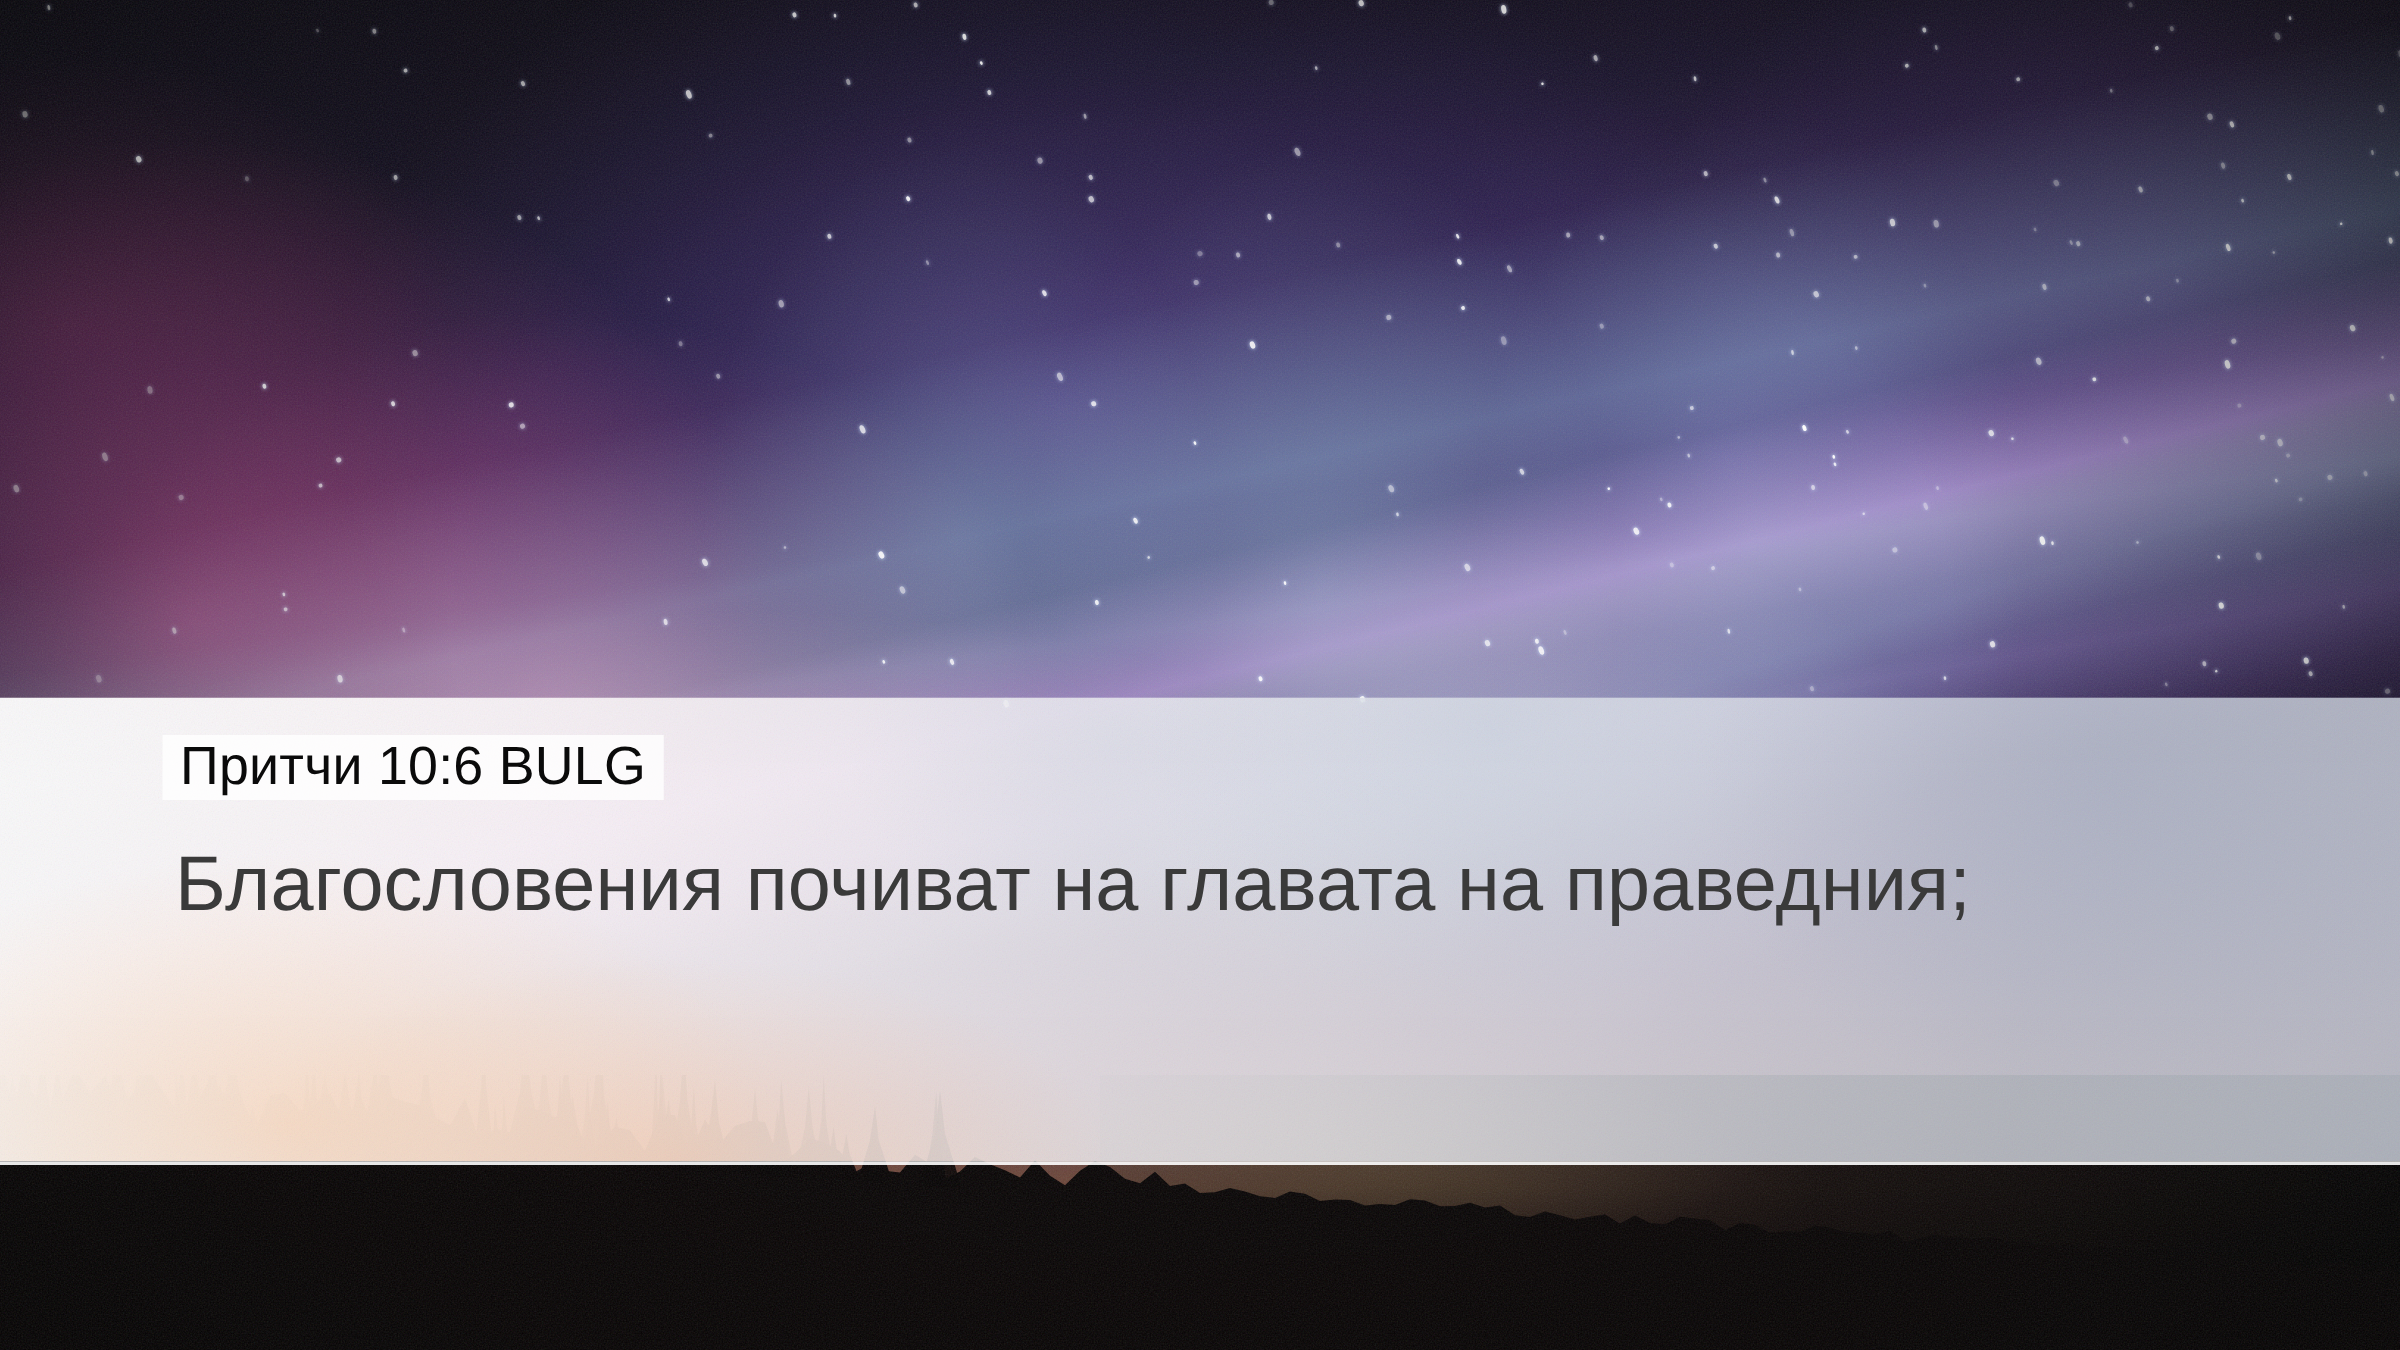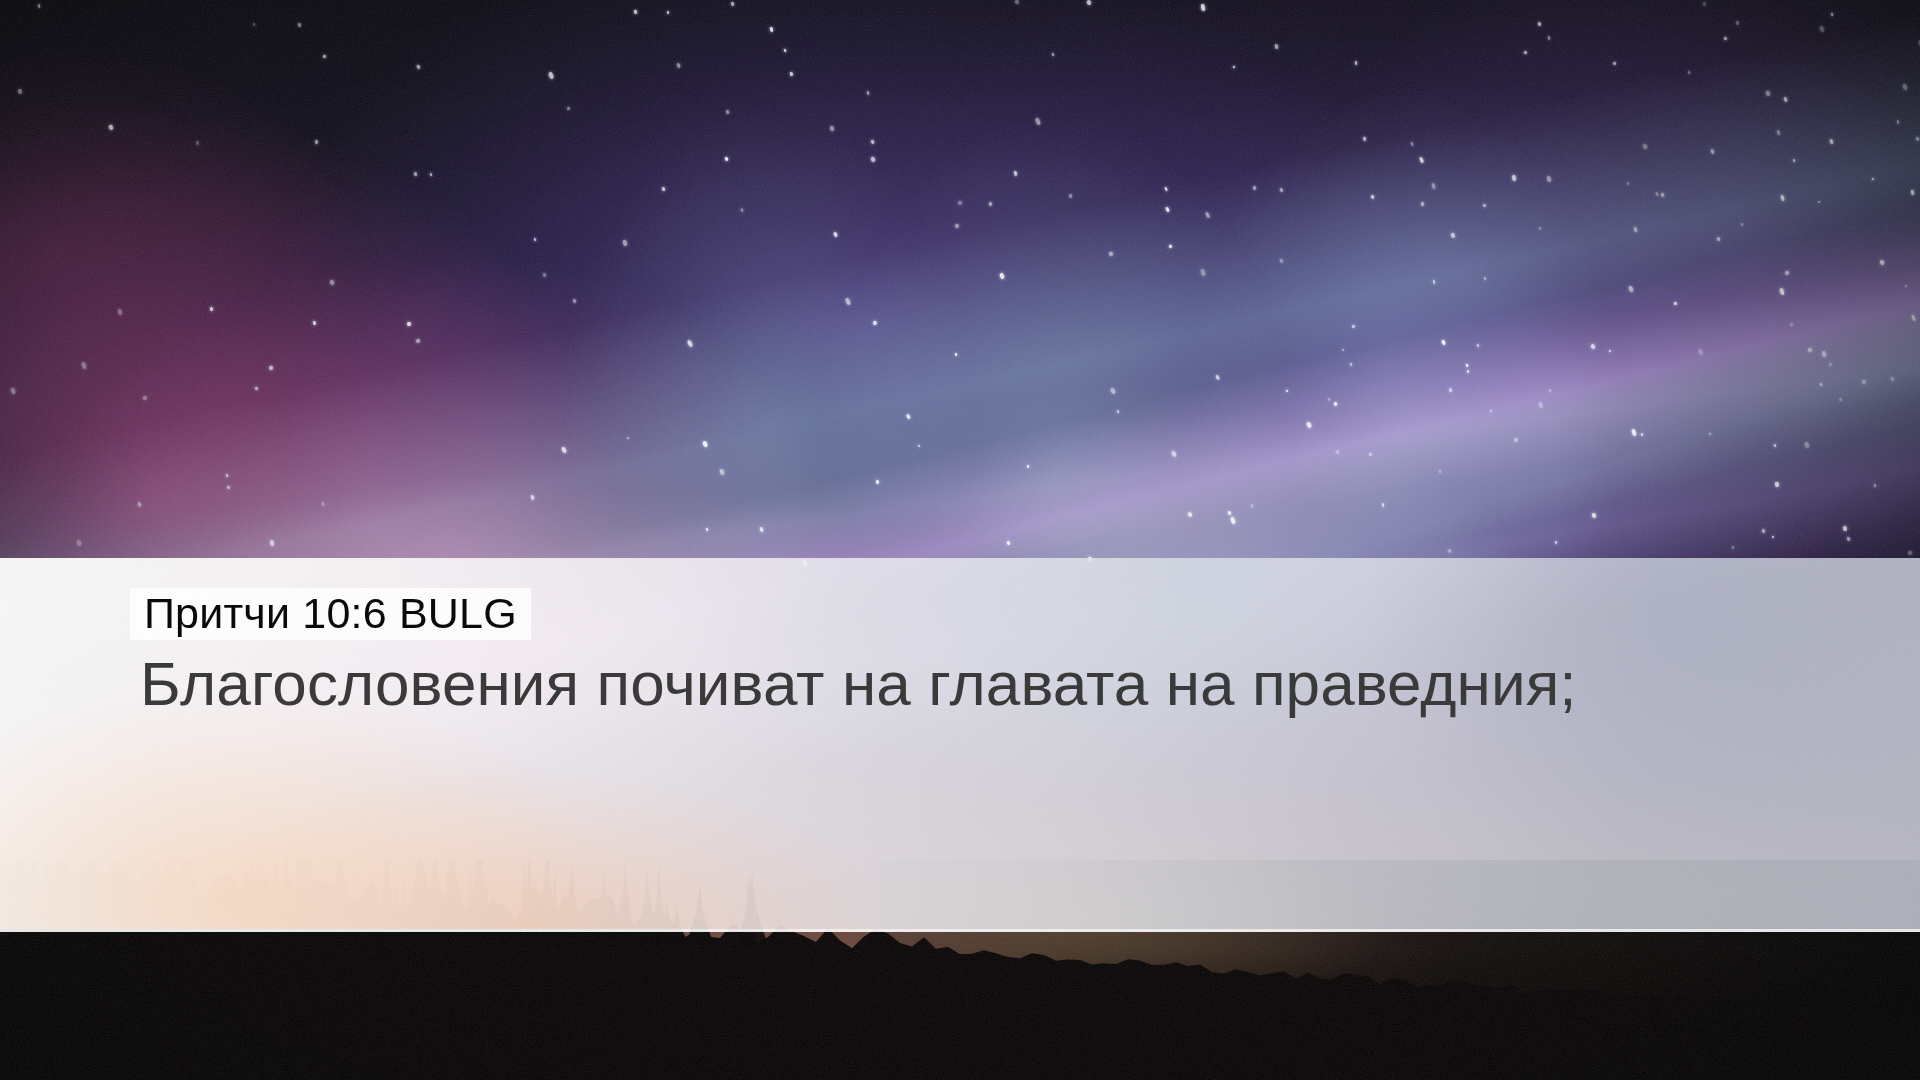--- a/index.html
+++ b/index.html
@@ -181,21 +181,21 @@
   #reference-text {
     font-family:"Liberation Sans", sans-serif;
     font-size:43px;
     font-weight:400;
     color:#0a0a0a;
     letter-spacing:0.2px;
     line-height:1.05;
     white-space:nowrap;
   }
 
-  #verse-lines { margin-top:8px; }
+  #verse-lines { margin-top:32px; }
   .verse-line {
     font-family:"Liberation Sans", sans-serif;
     font-size:62px;
     font-weight:400;
     color:#3a3a3a;
     line-height:1.16;
     letter-spacing:0.1px;
     white-space:nowrap;
   }
 </style>

